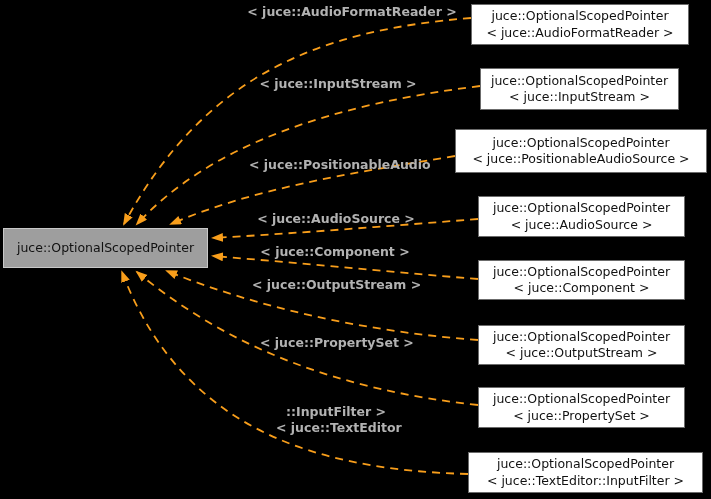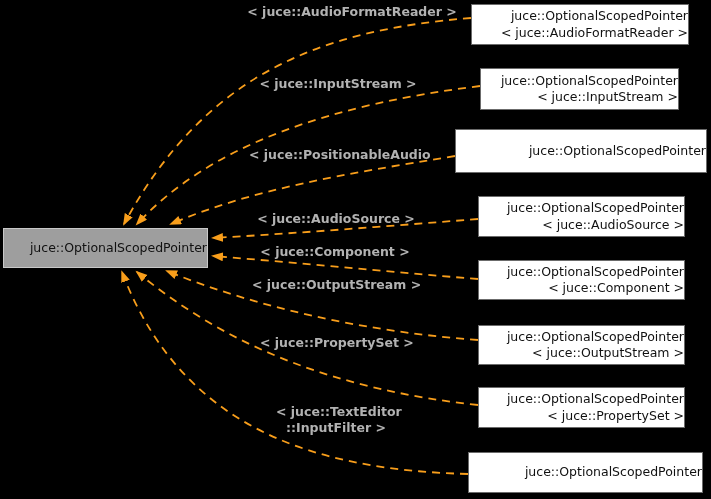--- a/index.html
+++ b/index.html
@@ -25,21 +25,21 @@
   svg.edges path.edge {
     fill: none;
     stroke: var(--edge);
     stroke-width: 1.8;
     stroke-dasharray: 8 6;
   }
   .node {
     position: absolute;
     display: flex;
     flex-direction: column;
-    align-items: flex-end;
+    align-items: center;
     justify-content: center;
     text-align: center;
     font-size: 12.5px;
     line-height: 1.3;
     color: var(--node_text);
     white-space: nowrap;
   }
   .node.center {
     background: var(--center_fill);
     border: 1px solid var(--center_border);
@@ -66,21 +66,21 @@
   #n1 { left: 480px; top: 68px;  width: 199px; height: 42px; }
   #n2 { left: 455px; top: 129px; width: 252px; height: 44px; }
   #n3 { left: 478px; top: 196px; width: 207px; height: 41px; }
   #n4 { left: 478px; top: 260px; width: 207px; height: 40px; }
   #n5 { left: 478px; top: 325px; width: 207px; height: 40px; }
   #n6 { left: 478px; top: 387px; width: 207px; height: 41px; }
   #n7 { left: 468px; top: 452px; width: 235px; height: 41px; }
 
   #l0 { left: 237px; top: 4px;   width: 230px; }
   #l1 { left: 258px; top: 76px;  width: 160px; }
-  #l2 { left: 249px; top: 147px; width: 174px; }
+  #l2 { left: 249px; top: 157px; width: 174px; }
   #l3 { left: 256px; top: 211px; width: 160px; }
   #l4 { left: 260px; top: 244px; width: 150px; }
   #l5 { left: 252px; top: 277px; width: 165px; }
   #l6 { left: 260px; top: 335px; width: 150px; }
   #l7 { left: 276px; top: 404px; width: 120px; }
 </style>
 </head>
 <body>
 
 <div class="diagram">
@@ -108,39 +108,41 @@
   <div class="node instance" id="n0">
     <span>juce::OptionalScopedPointer</span>
     <span>&lt; juce::AudioFormatReader &gt;</span>
   </div>
   <div class="node instance" id="n1">
     <span>juce::OptionalScopedPointer</span>
     <span>&lt; juce::InputStream &gt;</span>
   </div>
   <div class="node instance" id="n2">
     <span>juce::OptionalScopedPointer</span>
+    <span>&lt; juce::PositionableAudioSource &gt;</span>
   </div>
   <div class="node instance" id="n3">
     <span>juce::OptionalScopedPointer</span>
     <span>&lt; juce::AudioSource &gt;</span>
   </div>
   <div class="node instance" id="n4">
     <span>juce::OptionalScopedPointer</span>
     <span>&lt; juce::Component &gt;</span>
   </div>
   <div class="node instance" id="n5">
     <span>juce::OptionalScopedPointer</span>
     <span>&lt; juce::OutputStream &gt;</span>
   </div>
   <div class="node instance" id="n6">
     <span>juce::OptionalScopedPointer</span>
     <span>&lt; juce::PropertySet &gt;</span>
   </div>
   <div class="node instance" id="n7">
     <span>juce::OptionalScopedPointer</span>
+    <span>&lt; juce::TextEditor::InputFilter &gt;</span>
   </div>
 
   <div class="edge-label" id="l0">
     <span>&lt; juce::AudioFormatReader &gt;</span>
     <span></span>
   </div>
   <div class="edge-label" id="l1">
     <span>&lt; juce::InputStream &gt;</span>
     <span></span>
   </div>
@@ -157,17 +159,17 @@
   </div>
   <div class="edge-label" id="l5">
     <span>&lt; juce::OutputStream &gt;</span>
     <span></span>
   </div>
   <div class="edge-label" id="l6">
     <span>&lt; juce::PropertySet &gt;</span>
     <span></span>
   </div>
   <div class="edge-label" id="l7">
+    <span>::InputFilter &gt;</span>
     <span>&lt; juce::TextEditor</span>
-    <span>::InputFilter &gt;</span>
   </div>
 
 </div>
 
 </body></html>

